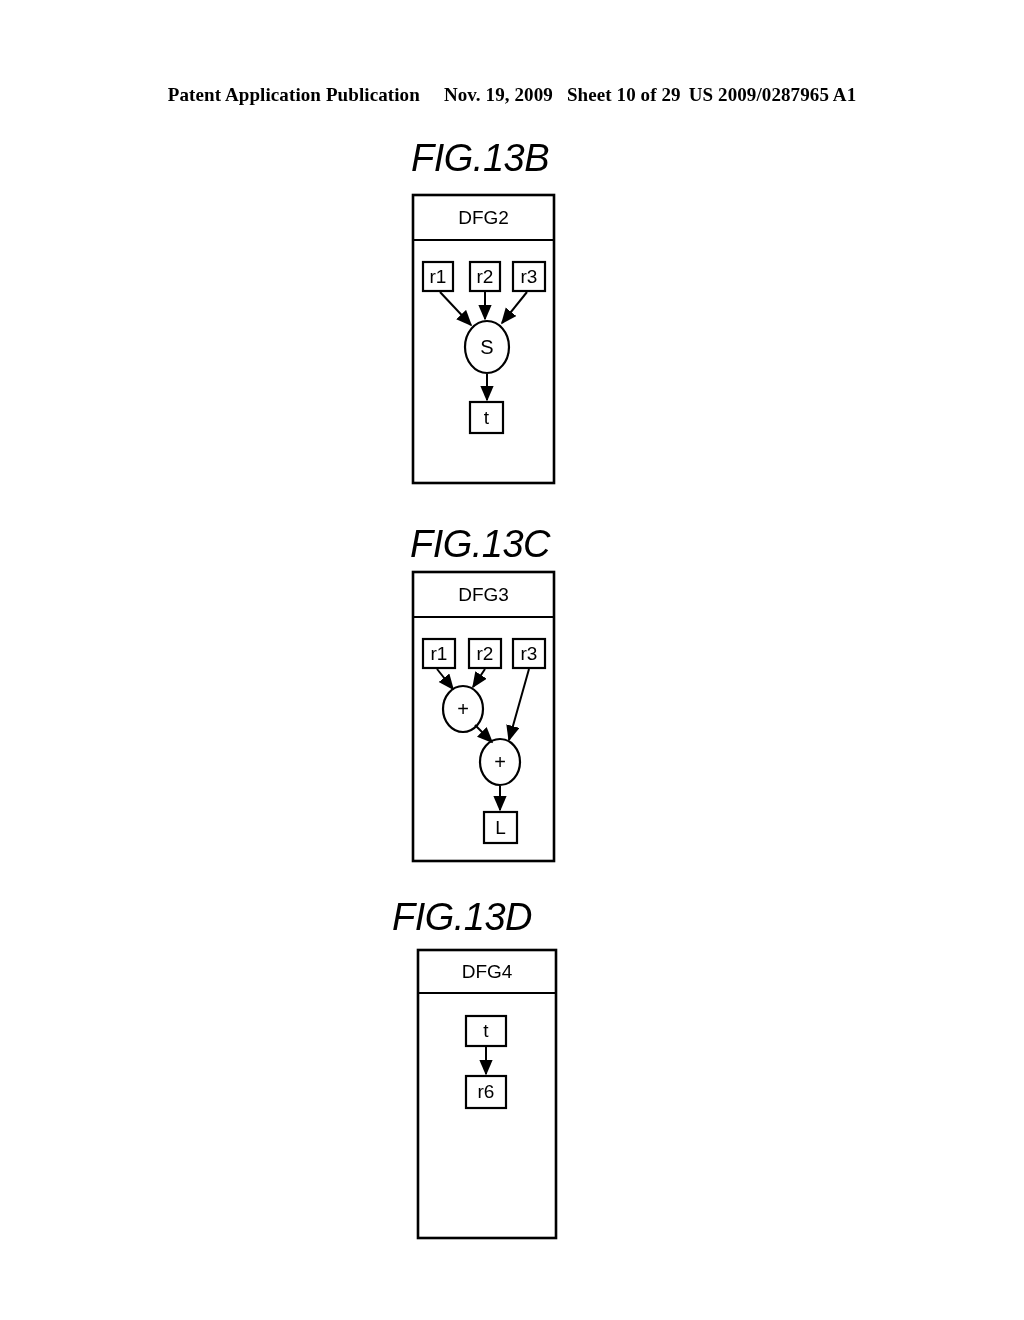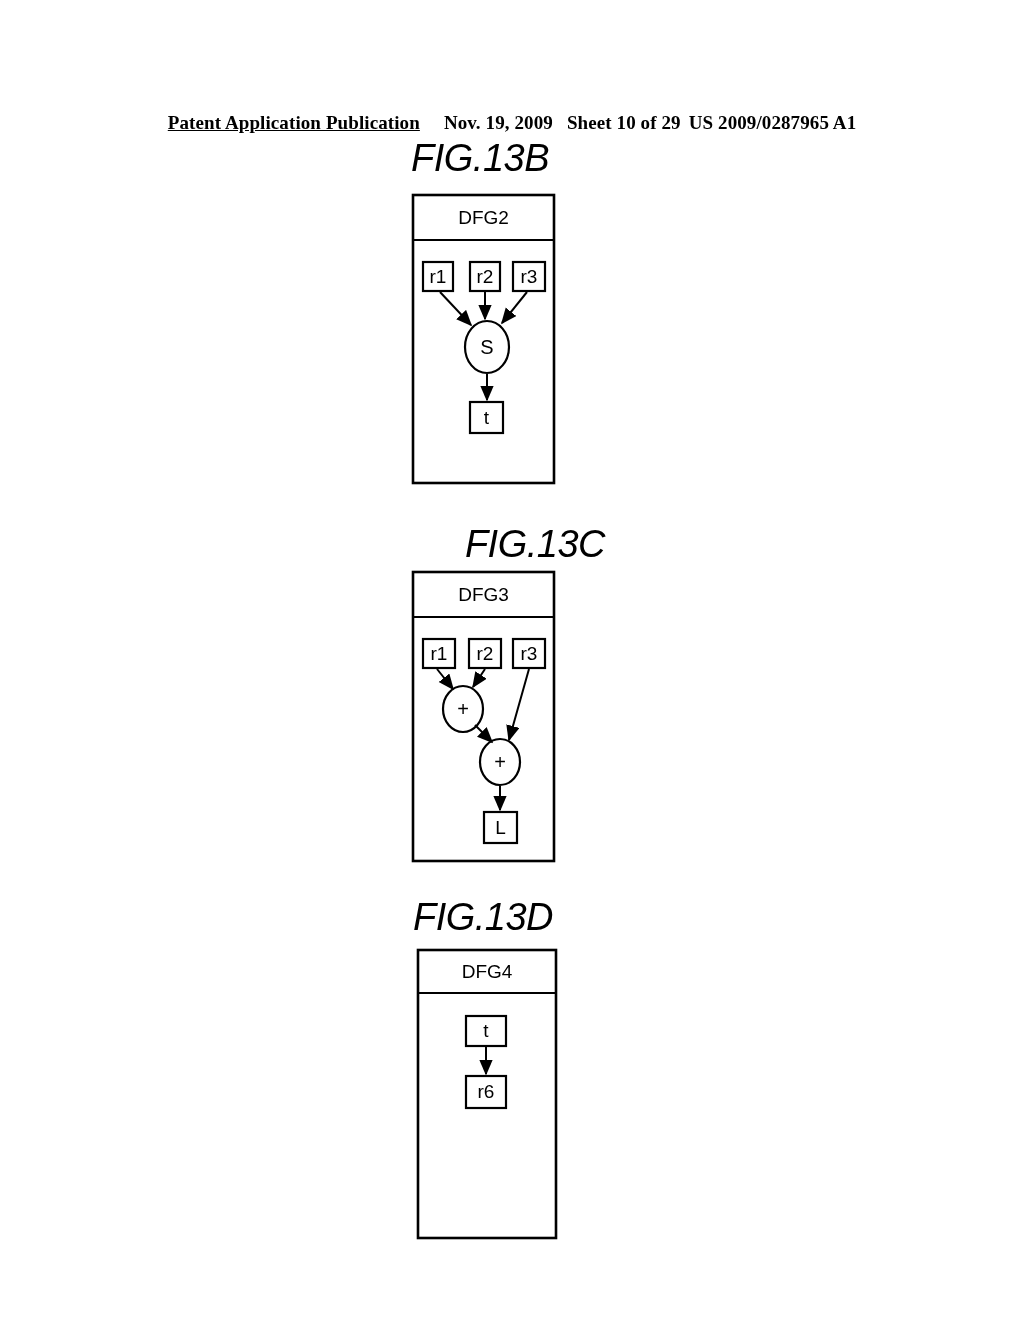--- a/index.html
+++ b/index.html
@@ -25,22 +25,22 @@
     height: 28px;
     display: flex;
     align-items: baseline;
     justify-content: center;
     font-family: "Liberation Serif", serif;
     font-weight: bold;
     font-size: 19px;
     letter-spacing: 0.1px;
     white-space: nowrap;
   }
-  #page-header .hdr-pub   { margin-right: 24px; text-decoration: underline; }
-  #page-header .hdr-date  { margin-right: 14px; margin-top: 28px; }
+  #page-header .hdr-pub   { margin-right: 24px; }
+  #page-header .hdr-date  { margin-right: 14px; }
   #page-header .hdr-sheet { }
   #page-header .hdr-pat   { margin-right: 0; margin-left: 8px; }
 
   
   .figure-block { position: absolute; }
 
   .fig-title {
     position: absolute;
     text-align: center;
     font-family: "Liberation Sans", sans-serif;
@@ -128,21 +128,21 @@
 
     <line class="edge" x1="35" y1="104" x2="66" y2="137" marker-end="url(#ah13b)"></line>
     <line class="edge" x1="80" y1="104" x2="80" y2="131" marker-end="url(#ah13b)"></line>
     <line class="edge" x1="122" y1="104" x2="97" y2="135" marker-end="url(#ah13b)"></line>
     <line class="edge" x1="82" y1="186" x2="82" y2="212" marker-end="url(#ah13b)"></line>
   </svg>
 </div>
 
 <div class="figure-block">
 
-  <div class="fig-title" style="left:355px; top:523px; width:250px;text-align:right;">FIG.13C</div>
+  <div class="fig-title" style="left:355px; top:523px; width:250px;">FIG.13C</div>
 
   <svg class="fig-svg" style="left:405px; top:565px;" width="160" height="305" viewBox="0 0 160 305">
     <defs>
       <marker id="ah13c" markerWidth="9" markerHeight="9" refX="7.2" refY="3.4" orient="auto" markerUnits="strokeWidth">
         <path d="M0,0 L8,3.4 L0,6.8 Z" fill="#000000"></path>
       </marker>
     </defs>
 
     <rect class="outer-box" x="8" y="7" width="141" height="289"></rect>
     <line class="divider" x1="8" y1="52" x2="149" y2="52"></line>
@@ -169,21 +169,21 @@
     <line class="edge" x1="32" y1="104" x2="48" y2="124" marker-end="url(#ah13c)"></line>
     <line class="edge" x1="80" y1="104" x2="68" y2="122" marker-end="url(#ah13c)"></line>
     <line class="edge" x1="70" y1="160" x2="87" y2="177" marker-end="url(#ah13c)"></line>
     <line class="edge" x1="124" y1="104" x2="104" y2="175" marker-end="url(#ah13c)"></line>
     <line class="edge" x1="95" y1="221" x2="95" y2="245" marker-end="url(#ah13c)"></line>
   </svg>
 </div>
 
 <div class="figure-block">
 
-  <div class="fig-title" style="left:358px; top:896px; width:250px;">FIG.13D</div>
+  <div class="fig-title" style="left:337px; top:896px; width:250px;">FIG.13D</div>
 
   <svg class="fig-svg" style="left:410px; top:943px;" width="160" height="305" viewBox="0 0 160 305">
     <defs>
       <marker id="ah13d" markerWidth="9" markerHeight="9" refX="7.2" refY="3.4" orient="auto" markerUnits="strokeWidth">
         <path d="M0,0 L8,3.4 L0,6.8 Z" fill="#000000"></path>
       </marker>
     </defs>
 
     <rect class="outer-box" x="8" y="7" width="138" height="288"></rect>
     <line class="divider" x1="8" y1="50" x2="146" y2="50"></line>

